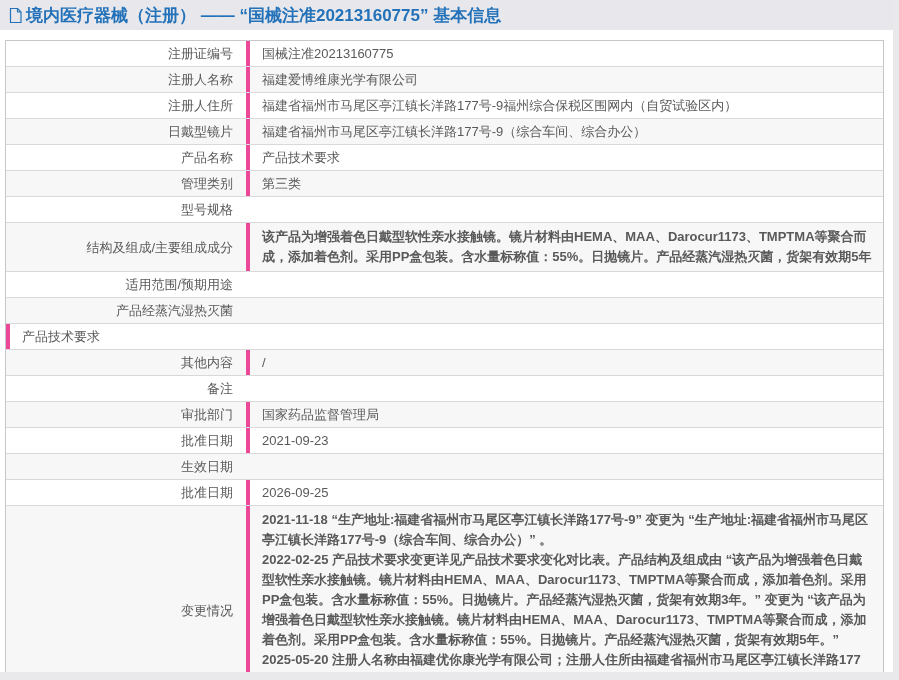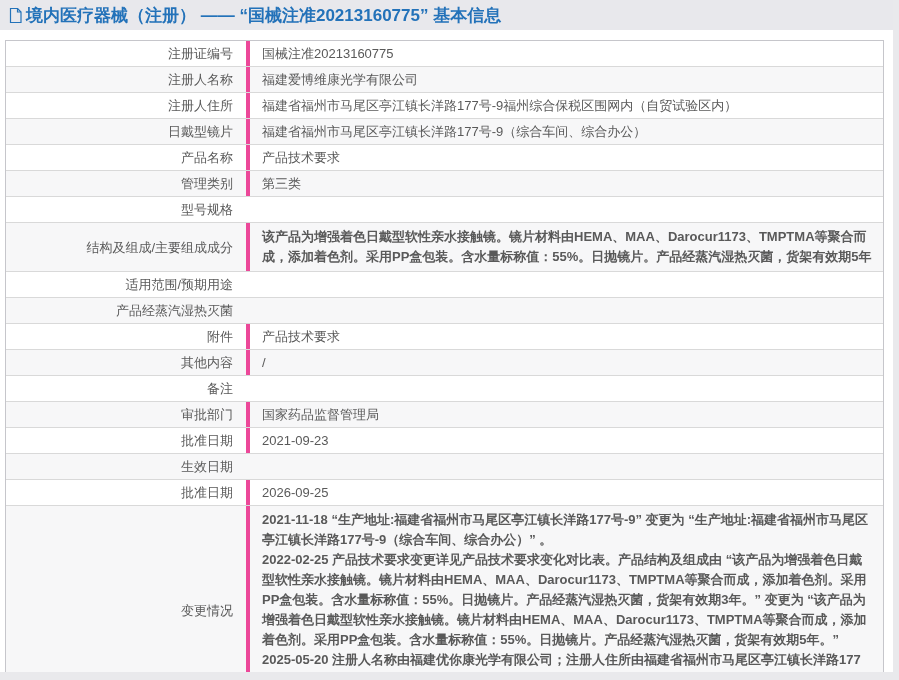--- a/index.html
+++ b/index.html
@@ -138,23 +138,20 @@
         <span>适用范围/预期用途</span>
       </div>
     </div>
     <div class="row alt">
       <div class="label-cell">
         <span>产品经蒸汽湿热灭菌</span>
       </div>
       <div class="value-cell no-divider empty"></div>
     </div>
     <div class="row">
-      <div class="label-cell">
-        <span>附件</span>
-      </div>
       <div class="value-cell">产品技术要求</div>
     </div>
     <div class="row alt">
       <div class="label-cell">
         <span>其他内容</span>
       </div>
       <div class="value-cell">/</div>
     </div>
     <div class="row">
       <div class="label-cell">

